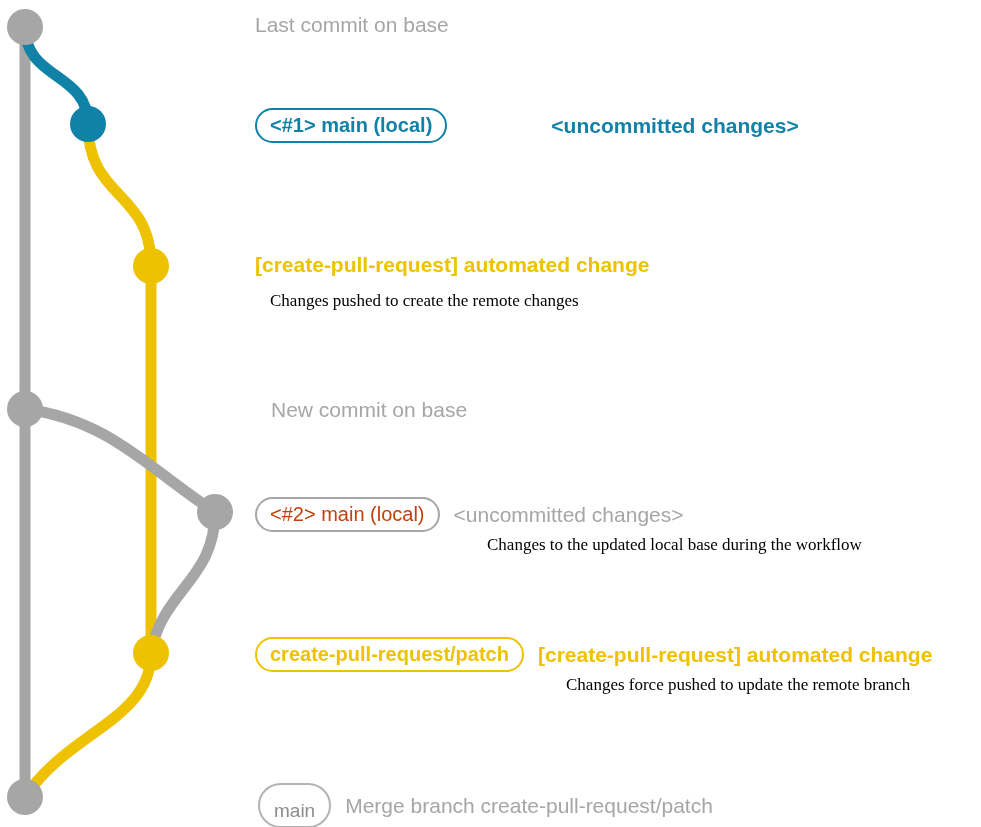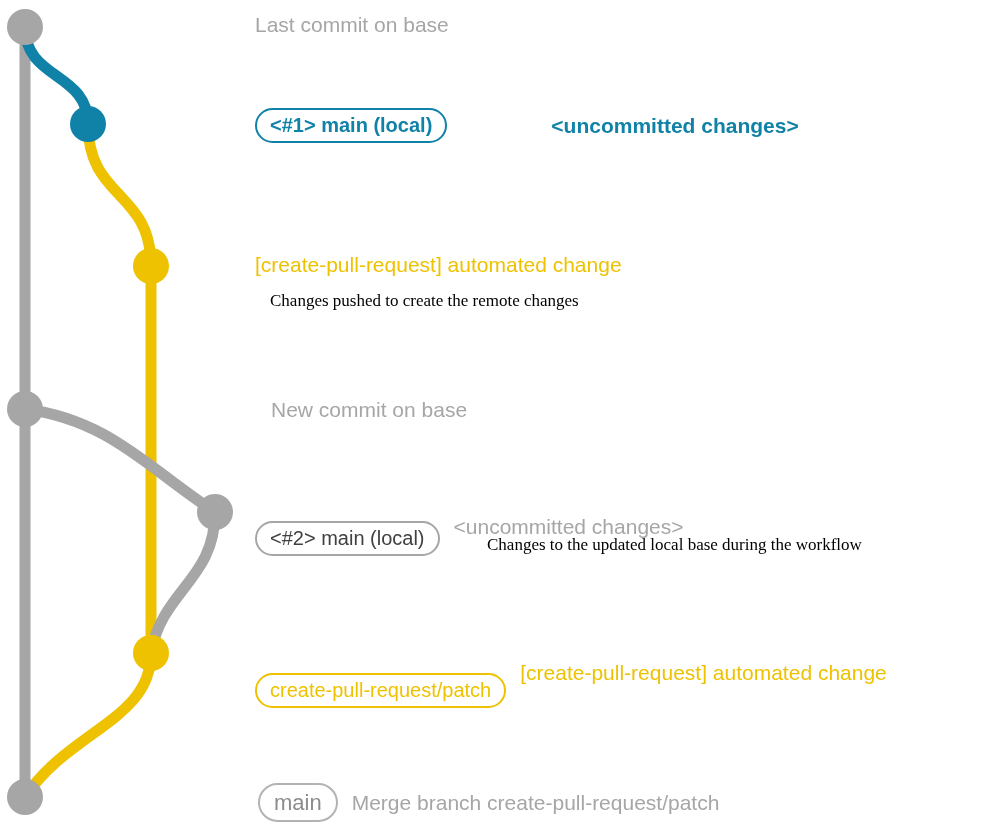--- a/index.html
+++ b/index.html
@@ -44,32 +44,32 @@
     border: 2px solid #999999;
     border-radius: 999px;
     padding: 5px 13px 6px 13px;
     font-size: 20px;
     line-height: 1;
     color: #999999;
     background: #ffffff;
     font-family: "Liberation Sans", sans-serif;
   }
   .badge.blue { border-color: #1082a8; color: #1082a8; font-weight: bold; }
-  .badge.gray { border-color: #a6a6a6; color: #404040; margin-top: 24px; }
-  .badge.yellow { border-color: #eec200; color: #eec200; font-weight: normal; margin-top: 36px; }
-  .badge.plain { border-color: #b3b3b3; color: #8c8c8c; font-size: 22px; padding: 7px 14px 6px 14px; }
+  .badge.gray { border-color: #a6a6a6; color: #c2410c; }
+  .badge.yellow { border-color: #eec200; color: #eec200; font-weight: bold; }
+  .badge.plain { border-color: #b3b3b3; color: #8c8c8c; font-size: 19px; padding: 16px 14px 6px 14px; }
 
   .headline {
     font-size: 21px;
     line-height: 1;
     font-family: "Liberation Sans", sans-serif;
   }
   .headline.gray { color: #a6a6a6; }
   .headline.blue { color: #1082a8; font-weight: bold; }
-  .headline.yellow { color: #eec200; font-weight: normal; }
+  .headline.yellow { color: #eec200; font-weight: bold; }
   .headline.graysoft { color: #a6a6a6; }
   .headline.graymsg { color: #a6a6a6; }
   .gap { display: inline-block; width: 14px; }
 </style>
 </head>
 <body>
 
 <div id="stage">
 
   <svg id="graph-svg" viewBox="0 0 981 827" xmlns="http://www.w3.org/2000/svg">
@@ -121,20 +121,21 @@
     <span class="gap"></span>
     <span class="headline graysoft">&lt;uncommitted changes&gt;</span>
   </div>
   <div class="sub" style="left:487px; top:535px;text-align:right;">Changes to the updated local base during the workflow</div>
 
   <div class="row" style="left:255px; top:637px;">
     <span class="badge yellow">create-pull-request/patch</span>
     <span class="gap"></span>
     <span class="headline yellow">[create-pull-request] automated change</span>
   </div>
+  <div class="sub" style="left:566px; top:675px;">Changes force pushed to update the remote branch</div>
 
   <div class="row" style="left:258px; top:783px;">
     <span class="badge plain">main</span>
     <span class="gap"></span>
     <span class="headline graymsg">Merge branch create-pull-request/patch</span>
   </div>
 
 </div>
 
 </body></html>

